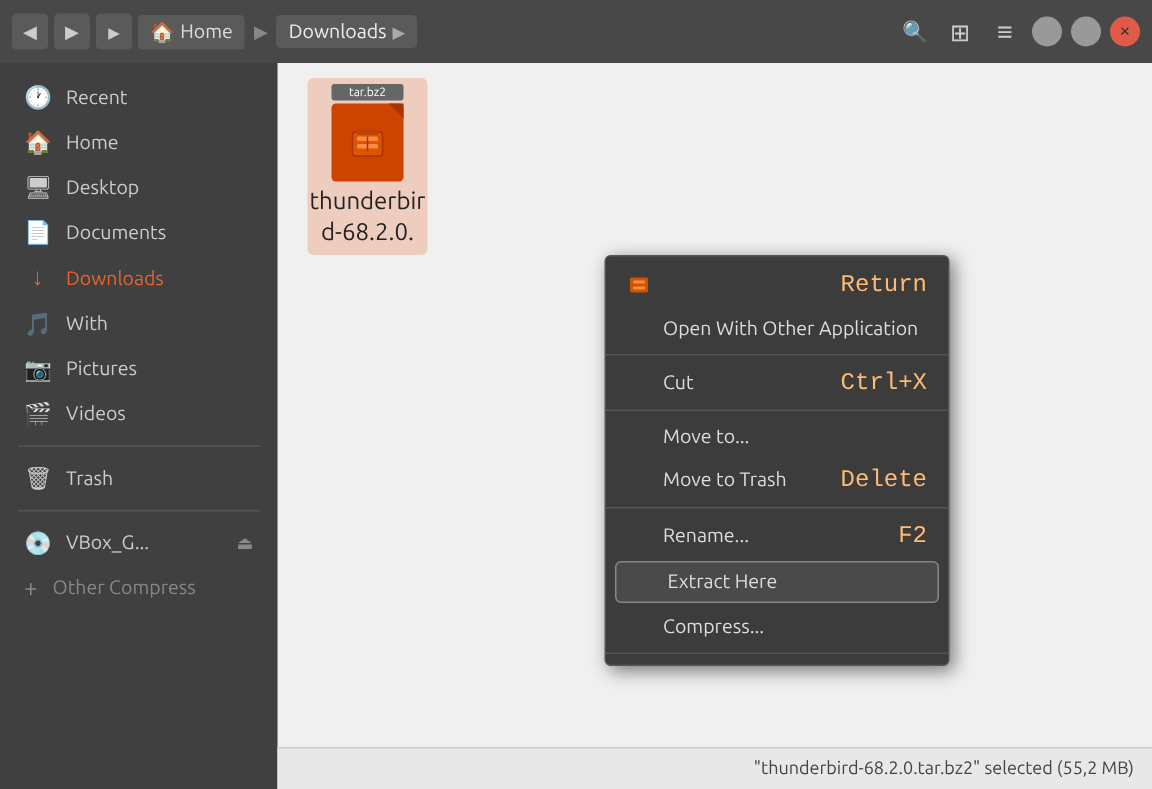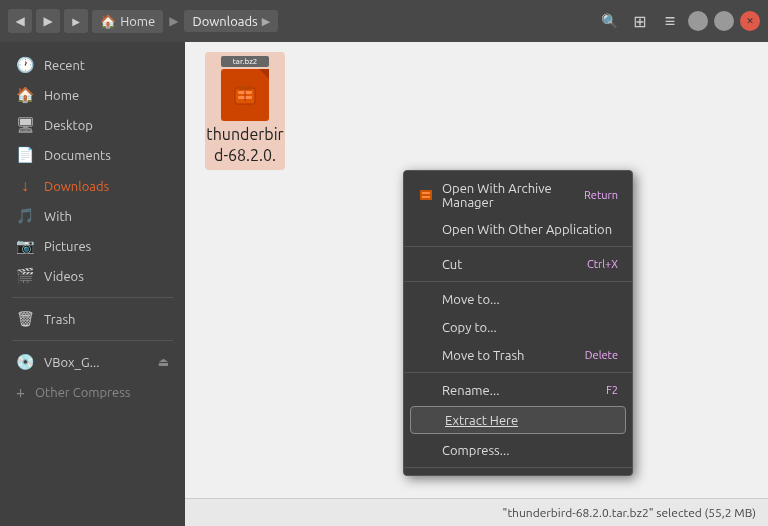--- a/index.html
+++ b/index.html
@@ -243,26 +243,26 @@
       cursor: pointer;
       font-size: 13px;
       gap: 8px;
     }
     .ctx-item.highlighted {
       background: #4a4a4a;
       border: 1px solid #777;
       border-radius: 3px;
       margin: 0 4px;
       padding: 5px 10px;
-      text-decoration: underline;
     }
     .ctx-item .shortcut {
       margin-left: auto;
-      color: #f0abfc;
-      font-size: 11px;
+      color: #fdba74;
+      font-size: 16px;
+      font-family: Liberation Mono, monospace;
     }
     .ctx-item .icon-sm {
       width: 16px;
       height: 16px;
       display: flex;
       align-items: center;
       justify-content: center;
       font-size: 14px;
     }
     .ctx-separator {
@@ -374,21 +374,20 @@
       <div class="context-menu">
 
         <div class="ctx-item">
           <span class="icon-sm">
             <svg width="16" height="16" viewBox="0 0 16 16">
                 <rect x="2" y="3" width="12" height="10" rx="1" fill="#cc5500"></rect>
                 <rect x="4" y="5" width="8" height="2" rx="0.5" fill="#ff8844"></rect>
                 <rect x="4" y="9" width="8" height="2" rx="0.5" fill="#ff8844"></rect>
               </svg>
           </span>
-          <span>Open With Archive Manager</span>
           <span class="shortcut">Return</span>
         </div>
 
         <div class="ctx-item">
           <span class="icon-sm"></span>
           <span>Open With Other Application</span>
         </div>
         <div class="ctx-separator"></div>
 
         <div class="ctx-item">
@@ -397,24 +396,20 @@
           <span class="shortcut">Ctrl+X</span>
         </div>
 
         <div class="ctx-separator"></div>
 
         <div class="ctx-item">
           <span class="icon-sm"></span>
           <span>Move to...</span>
         </div>
 
-        <div class="ctx-item">
-          <span class="icon-sm"></span>
-          <span>Copy to...</span>
-        </div>
 
         <div class="ctx-item">
           <span class="icon-sm"></span>
           <span>Move to Trash</span>
           <span class="shortcut">Delete</span>
         </div>
         <div class="ctx-separator"></div>
 
         <div class="ctx-item">
           <span class="icon-sm"></span>

